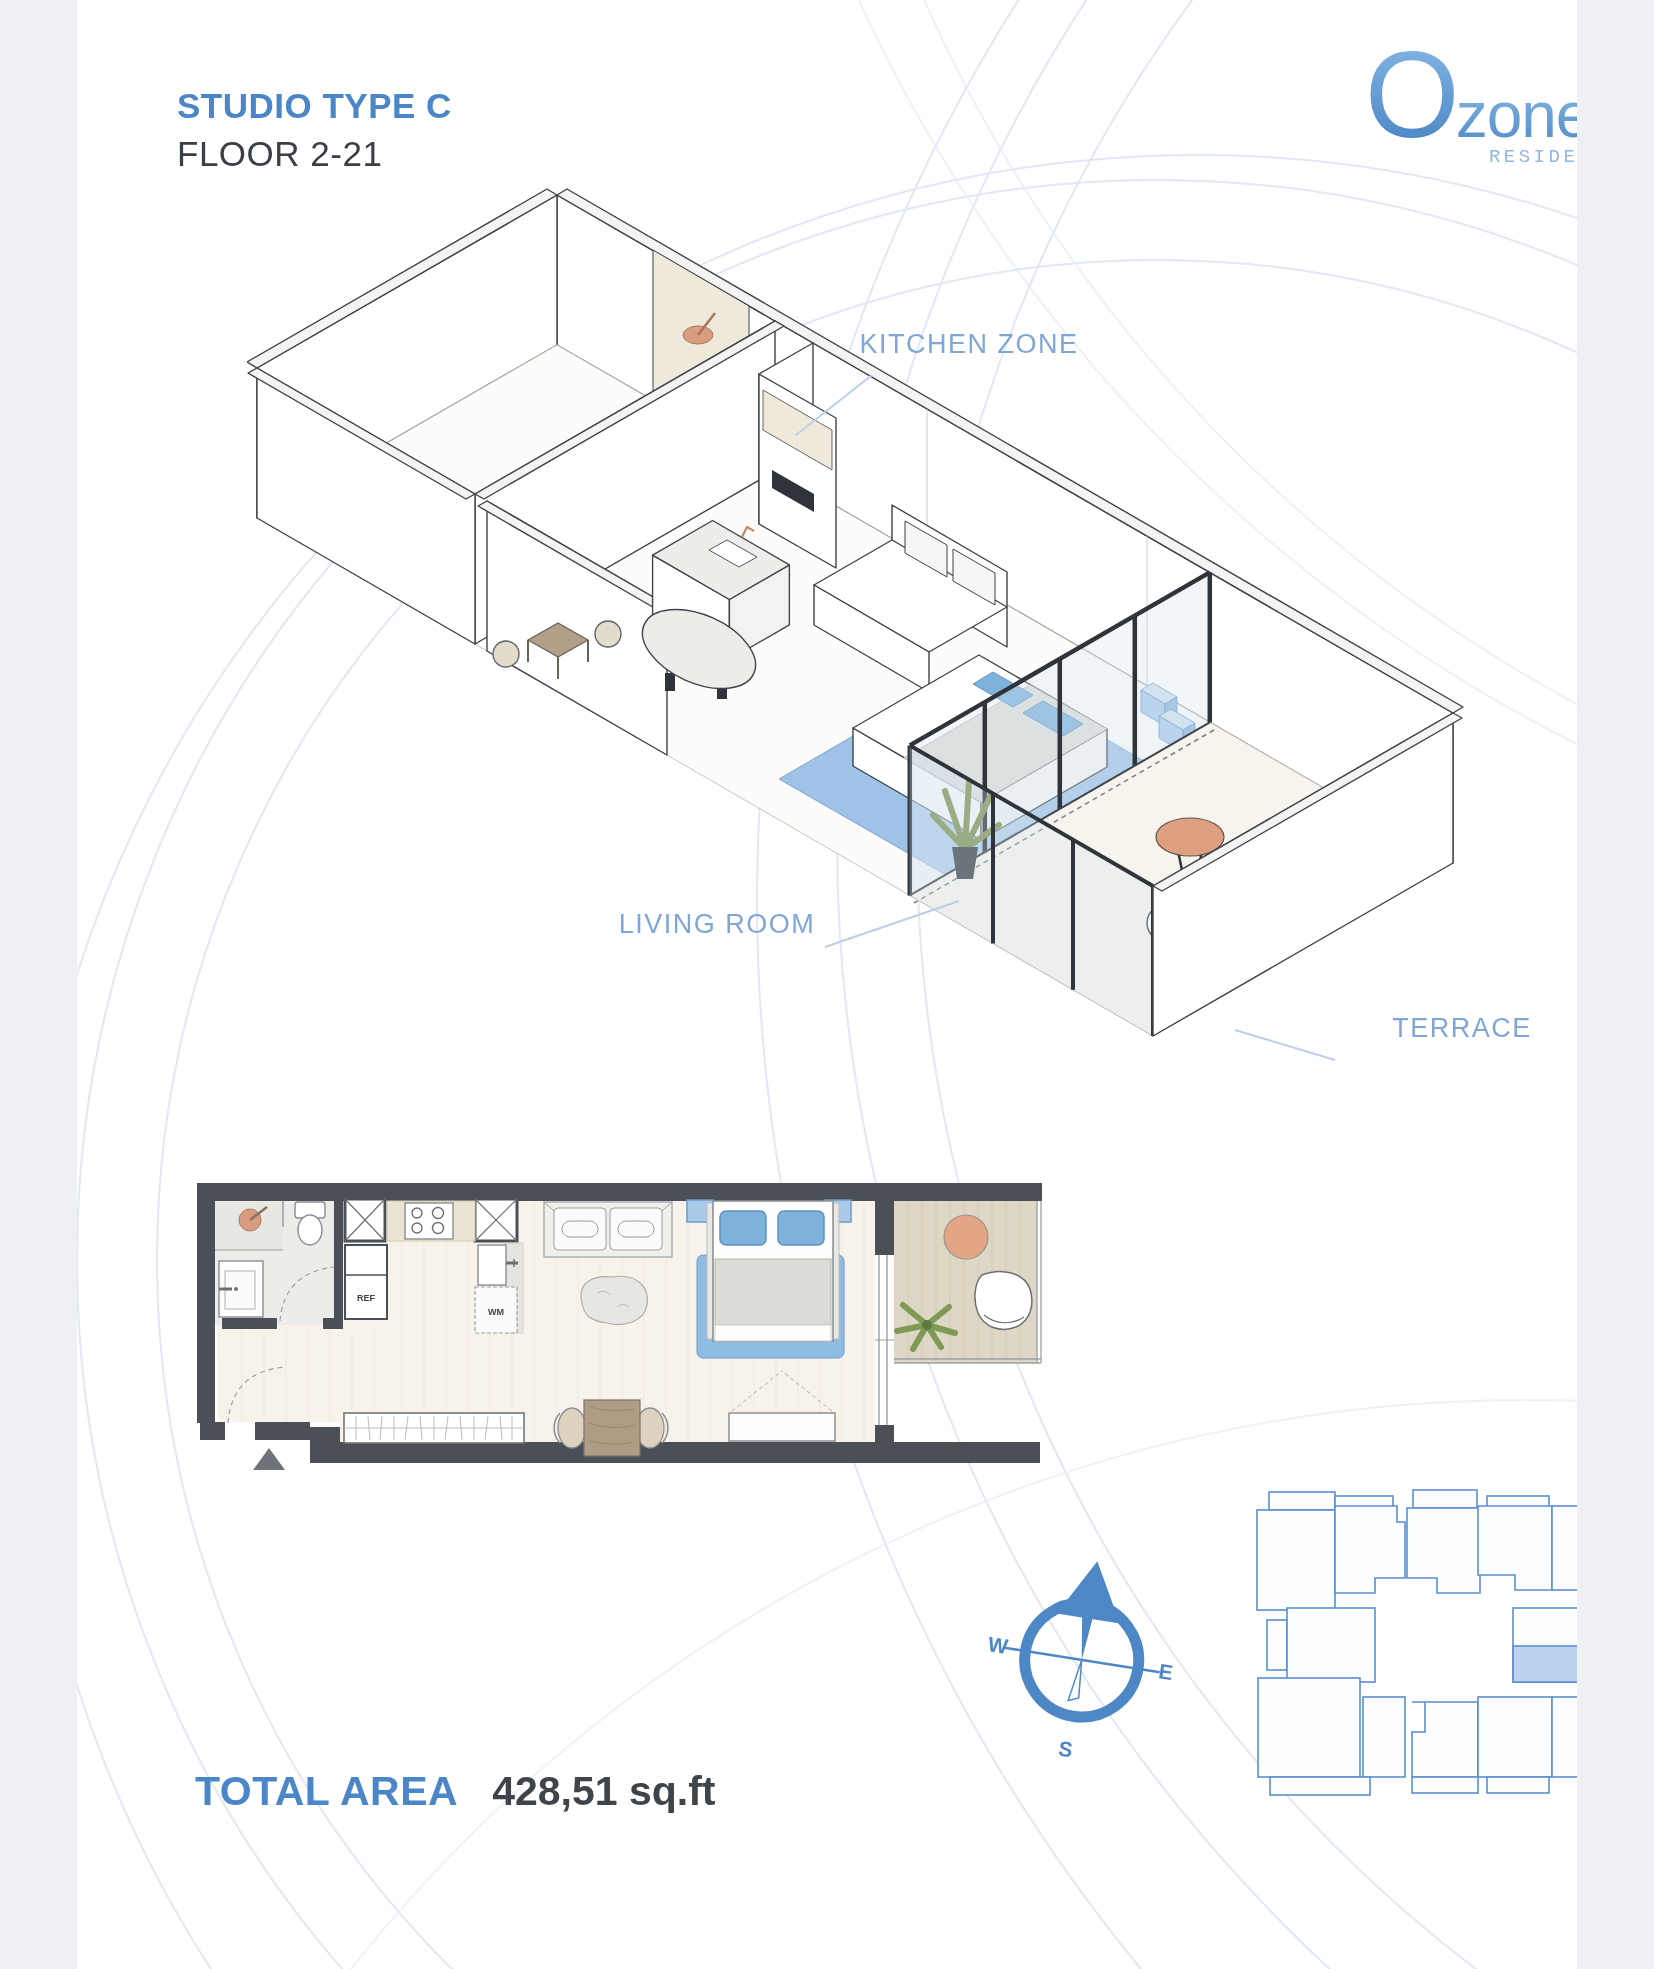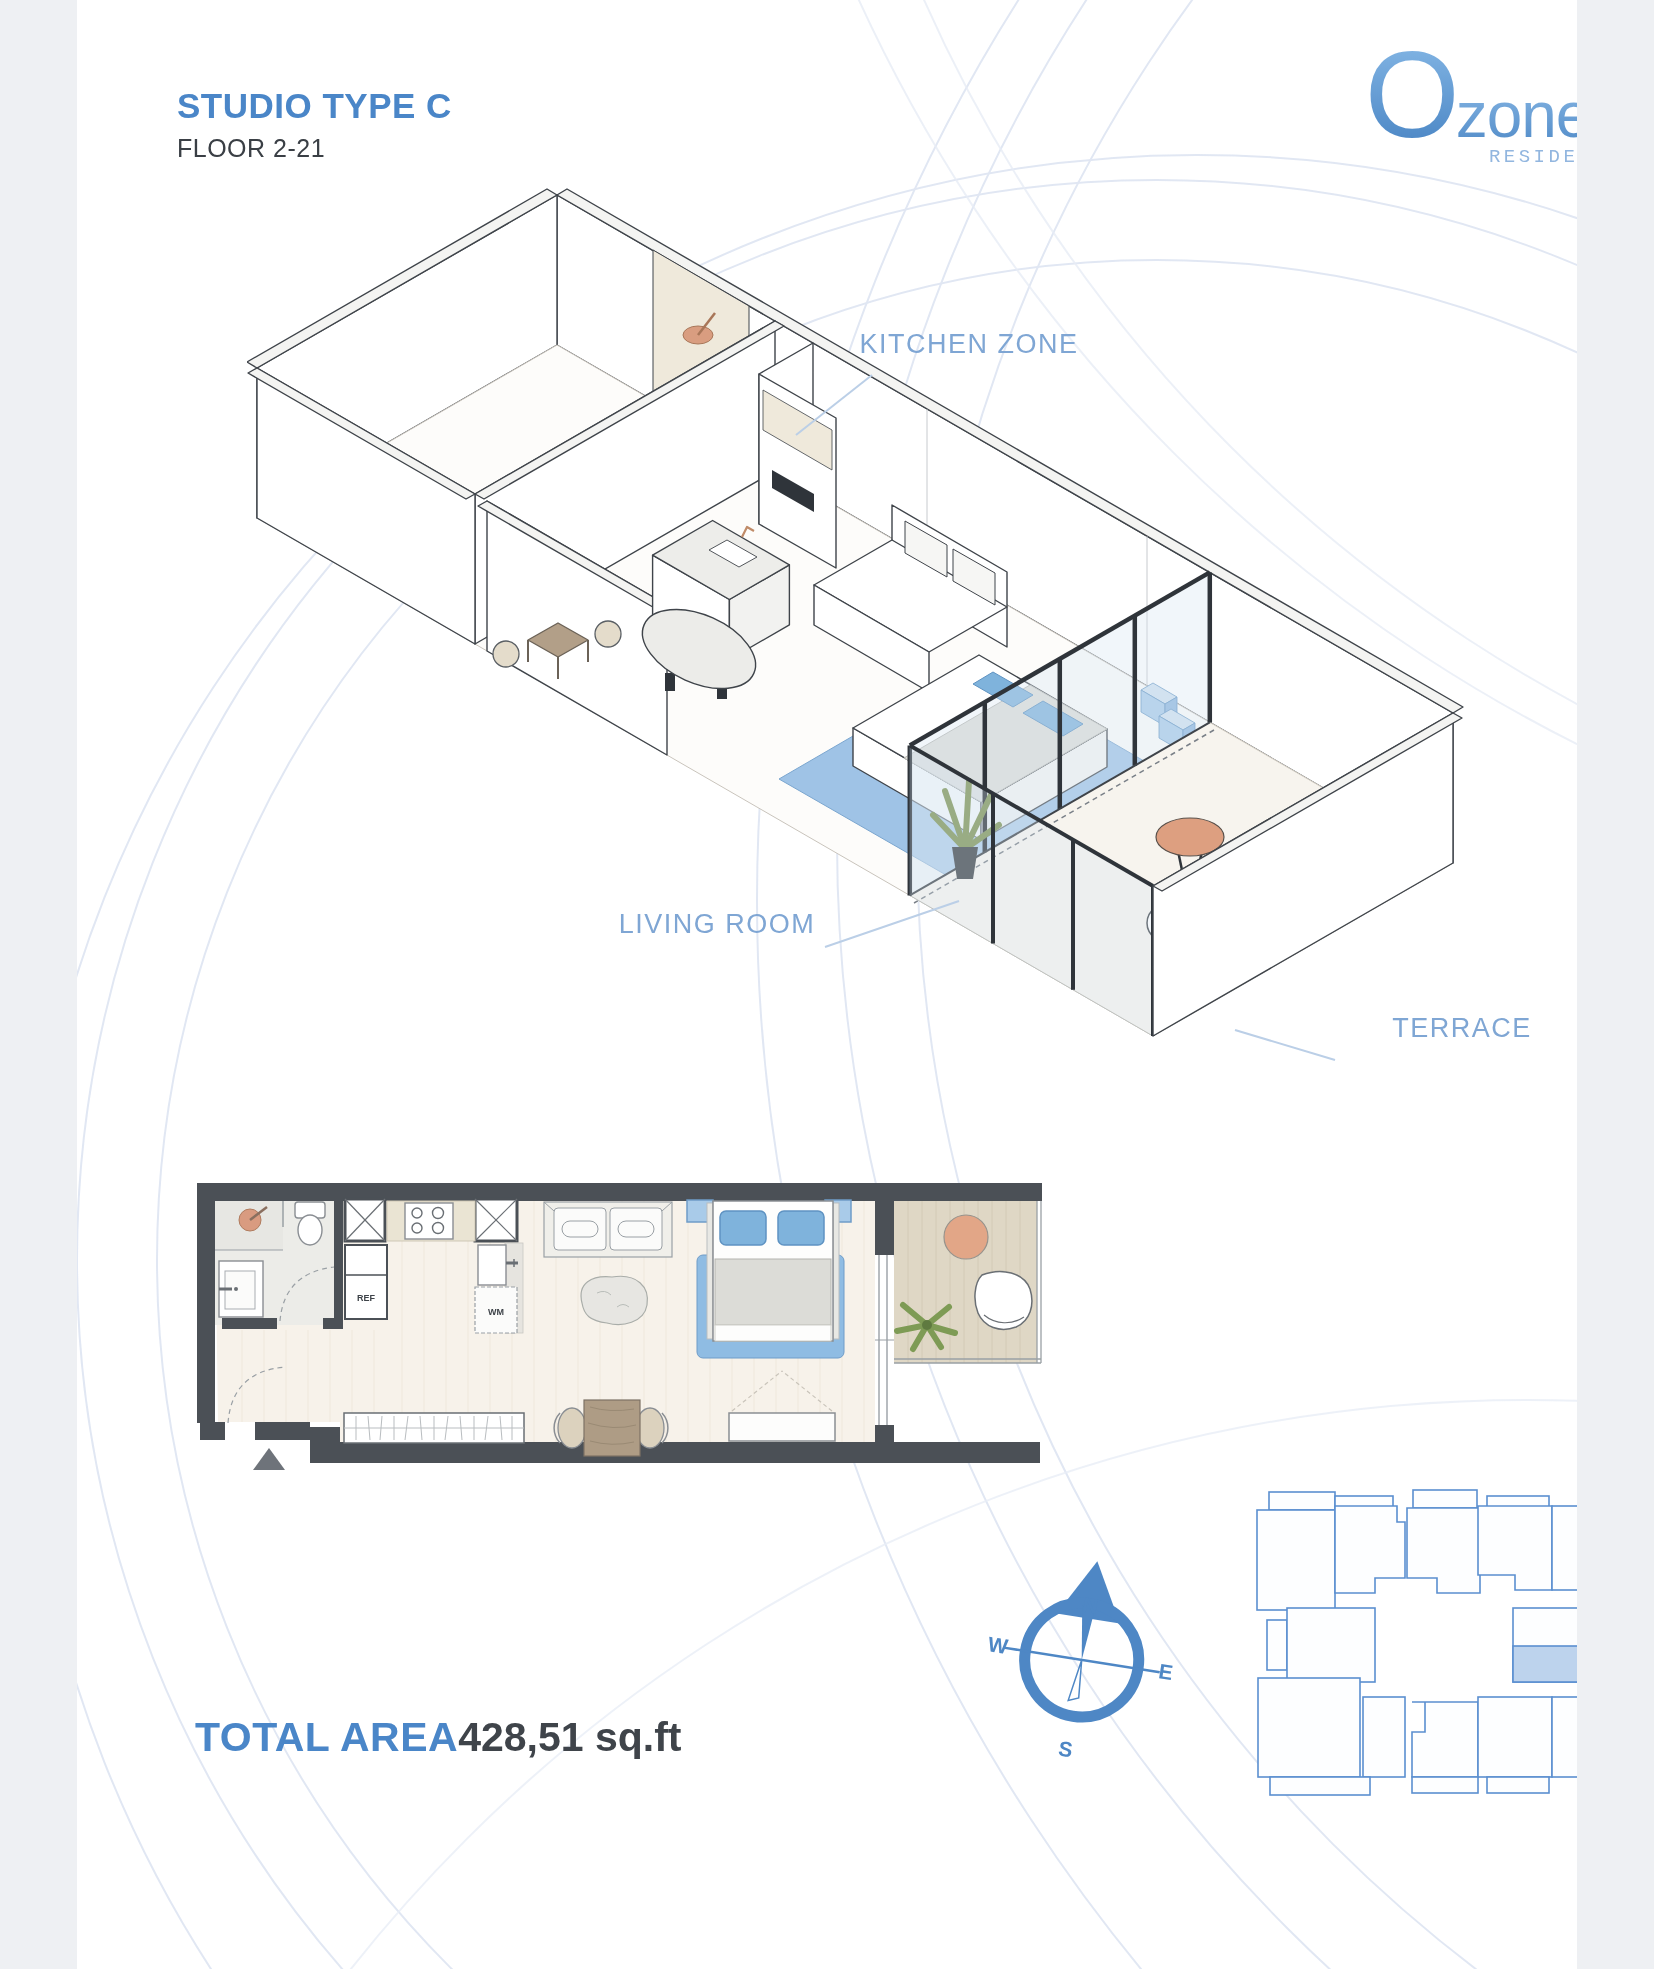--- a/index.html
+++ b/index.html
@@ -3,37 +3,37 @@
 <meta charset="utf-8">
 <style>
   html,body{margin:0;padding:0;background:#eef0f3;}
   #page{
     position:relative;width:1500px;height:1969px;background:#ffffff;
     overflow:hidden;font-family:"Liberation Sans",sans-serif;margin:0 auto;
   }
   .abs{position:absolute;}
   
   #title{left:100px;top:86px;font-size:35px;font-weight:bold;color:#4A86C8;letter-spacing:.5px;}
-  #subtitle{left:100px;top:134px;font-size:25px;font-weight:400;color:#3A3F45;letter-spacing:.5px;}
+  #subtitle{left:100px;top:134px;font-size:35px;font-weight:400;color:#3A3F45;letter-spacing:.5px;}
   
   #logo{left:1268px;top:48px;width:280px;text-align:right;}
   #logo .row{display:flex;align-items:baseline;justify-content:flex-end;}
   #logo .mark{
     font-size:122px;line-height:.78;font-weight:400;
     background:linear-gradient(180deg,#7FB2E2,#4D88C6);
     -webkit-background-clip:text;background-clip:text;color:transparent;
   }
   #logo .name{
     font-size:64px;font-weight:400;letter-spacing:-1px;margin-left:-4px;
     background:linear-gradient(180deg,#8CBAE6,#4D88C6);
     -webkit-background-clip:text;background-clip:text;color:transparent;text-decoration:underline;
   }
   #logo .tagline{font-size:19px;letter-spacing:3.5px;color:#92B6DF;margin-top:-6px;padding-right:2px;font-family:Liberation Mono, monospace;}
   
-  #total-area{left:118px;top:1714px;display:flex;align-items:baseline;}
+  #total-area{left:118px;top:1768px;display:flex;align-items:baseline;gap:34px;}
   #total-area .lbl{font-size:41px;font-weight:600;color:#4A86C8;letter-spacing:.5px;}
   #total-area .val{font-size:41px;font-weight:700;color:#3F444A;}
   
   #disclaimer{left:118px;top:1878px;width:1430px;font-size:17.5px;color:#ABB1BA;line-height:1.5;}
   svg text{font-family:"Liberation Sans",sans-serif;}
   .iso-label{font-size:27px;letter-spacing:1.5px;fill:#7FA6D4;}
   .plan-txt{font-size:9px;font-weight:bold;fill:#3E4349;}
   .compass-letter{font-size:21px;font-weight:bold;fill:#4E87C5;}
 </style>
 </head>

